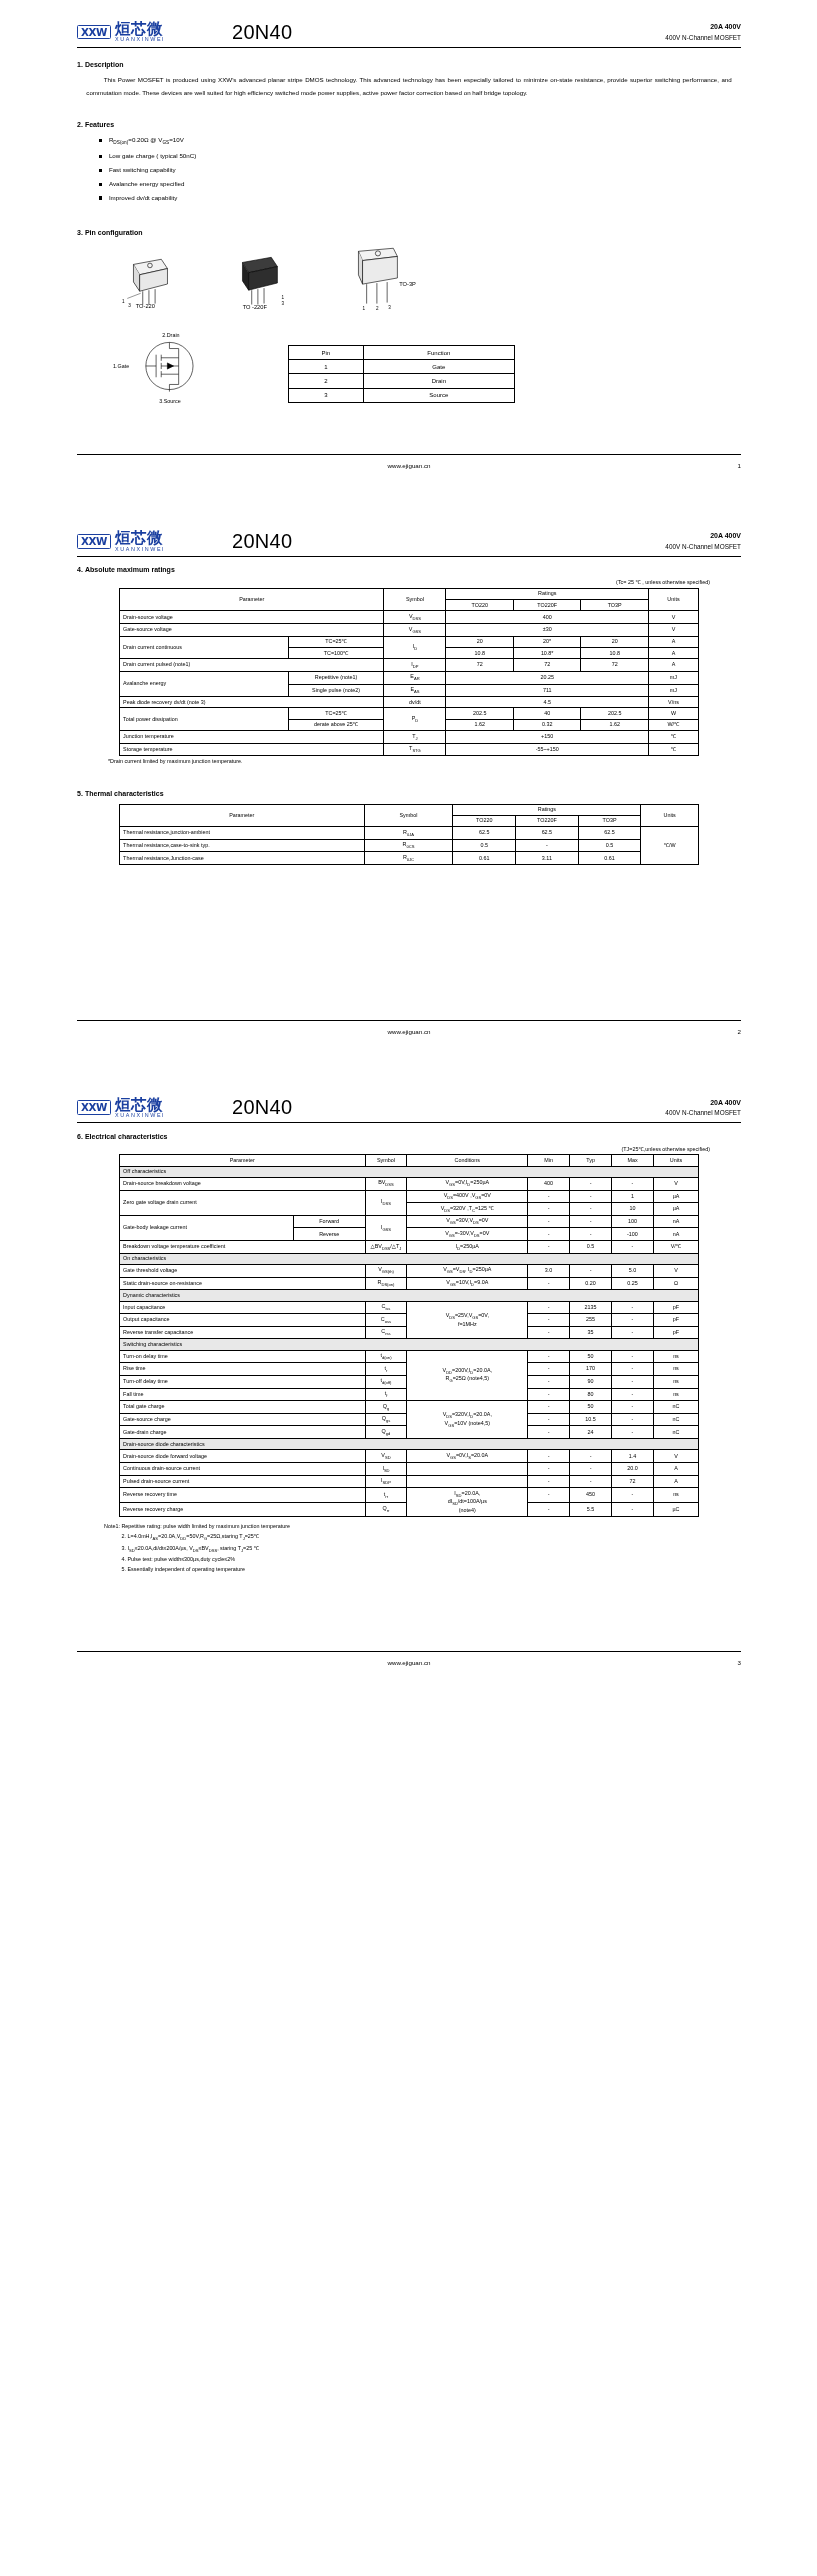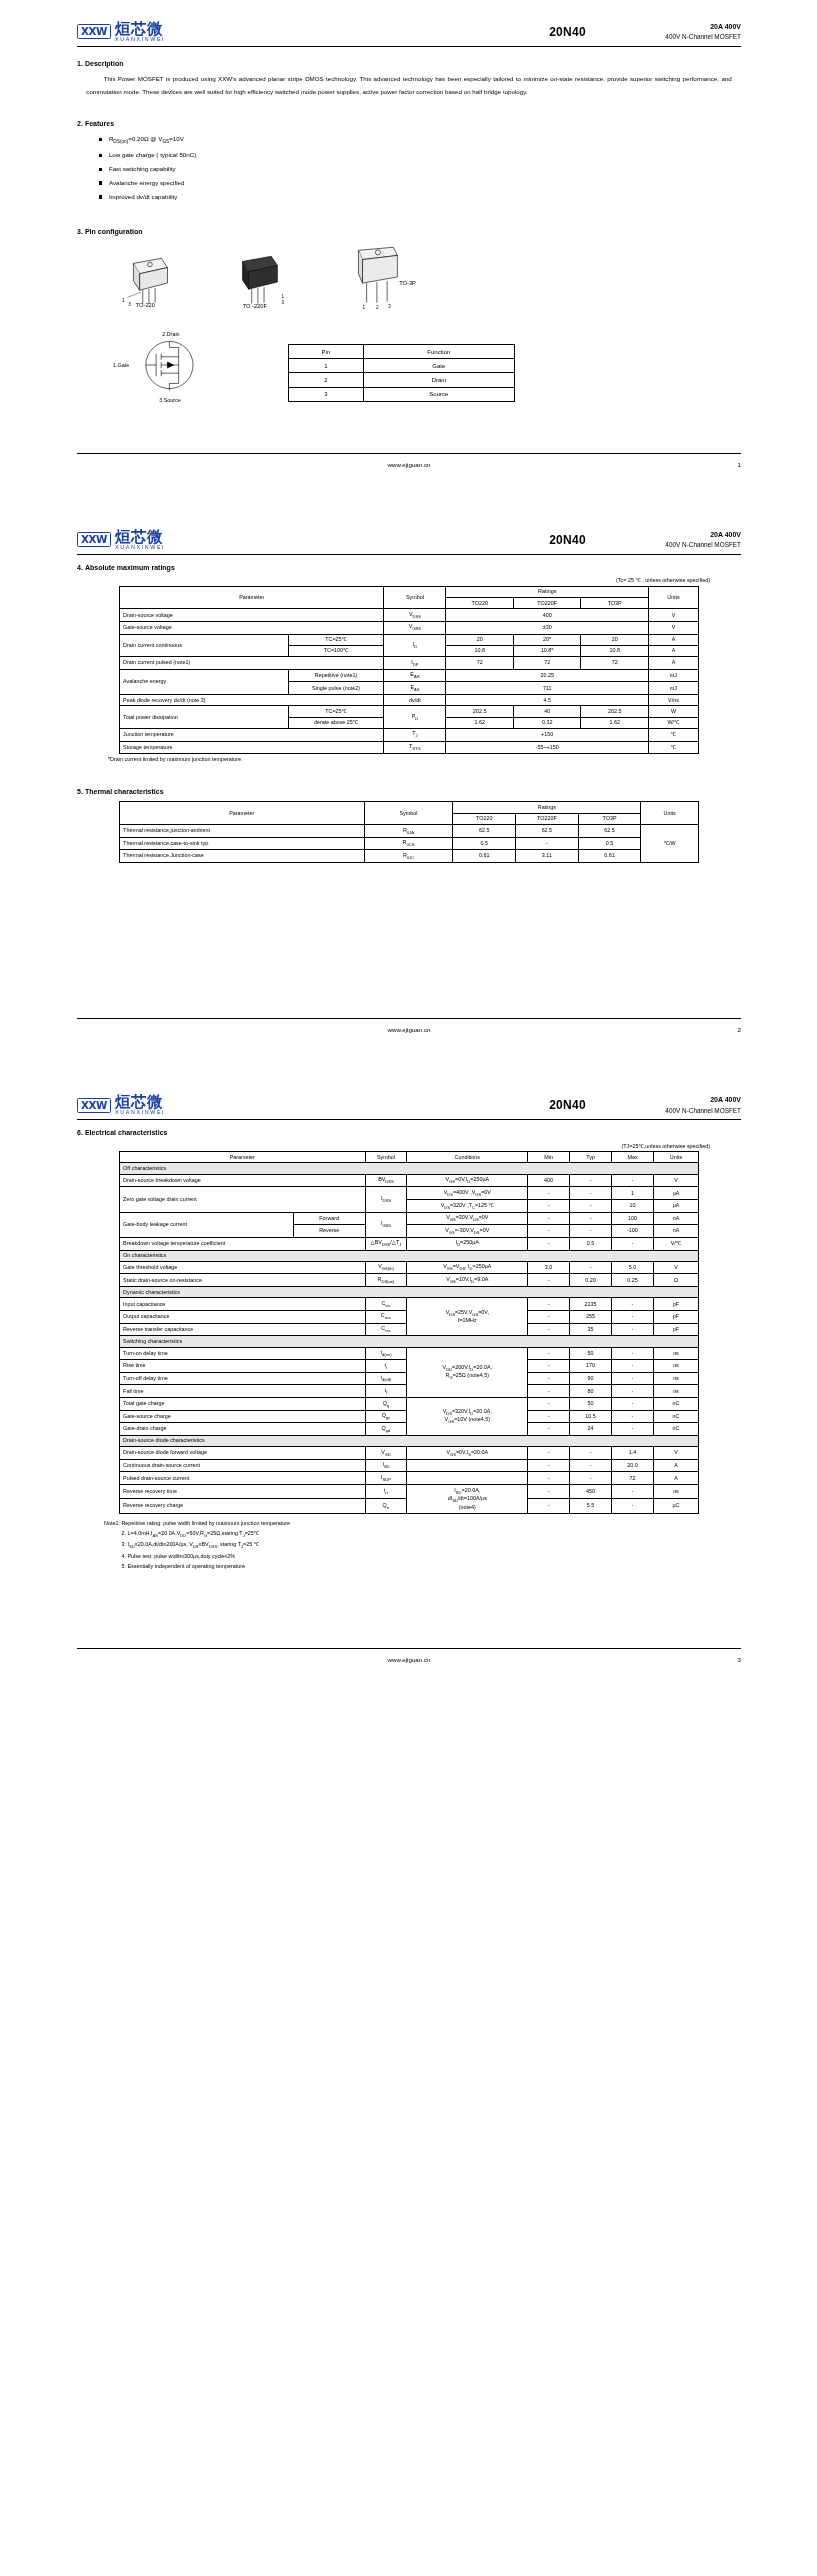--- a/index.html
+++ b/index.html
@@ -51,23 +51,23 @@
     letter-spacing: 0.5px;
   }
   .logo-en {
     font-size: 5.4px;
     color: #1a3fa0;
     letter-spacing: 1.6px;
     font-family: "Liberation Sans", sans-serif;
   }
   .part-number {
     flex: 1 1 auto;
-    text-align: right;
-    font-size: 12px;
-    font-weight: bold;
+    text-align: left;
+    font-size: 20px;
+    font-weight: normal;
     letter-spacing: 0.3px;
   }
   .header-right {
     flex: 0 0 155px;
     text-align: right;
     font-size: 6.4px;
     line-height: 1.5;
   }
   .header-right .hr-top { font-weight: bold; font-size: 7px; }
   .header-rule {

